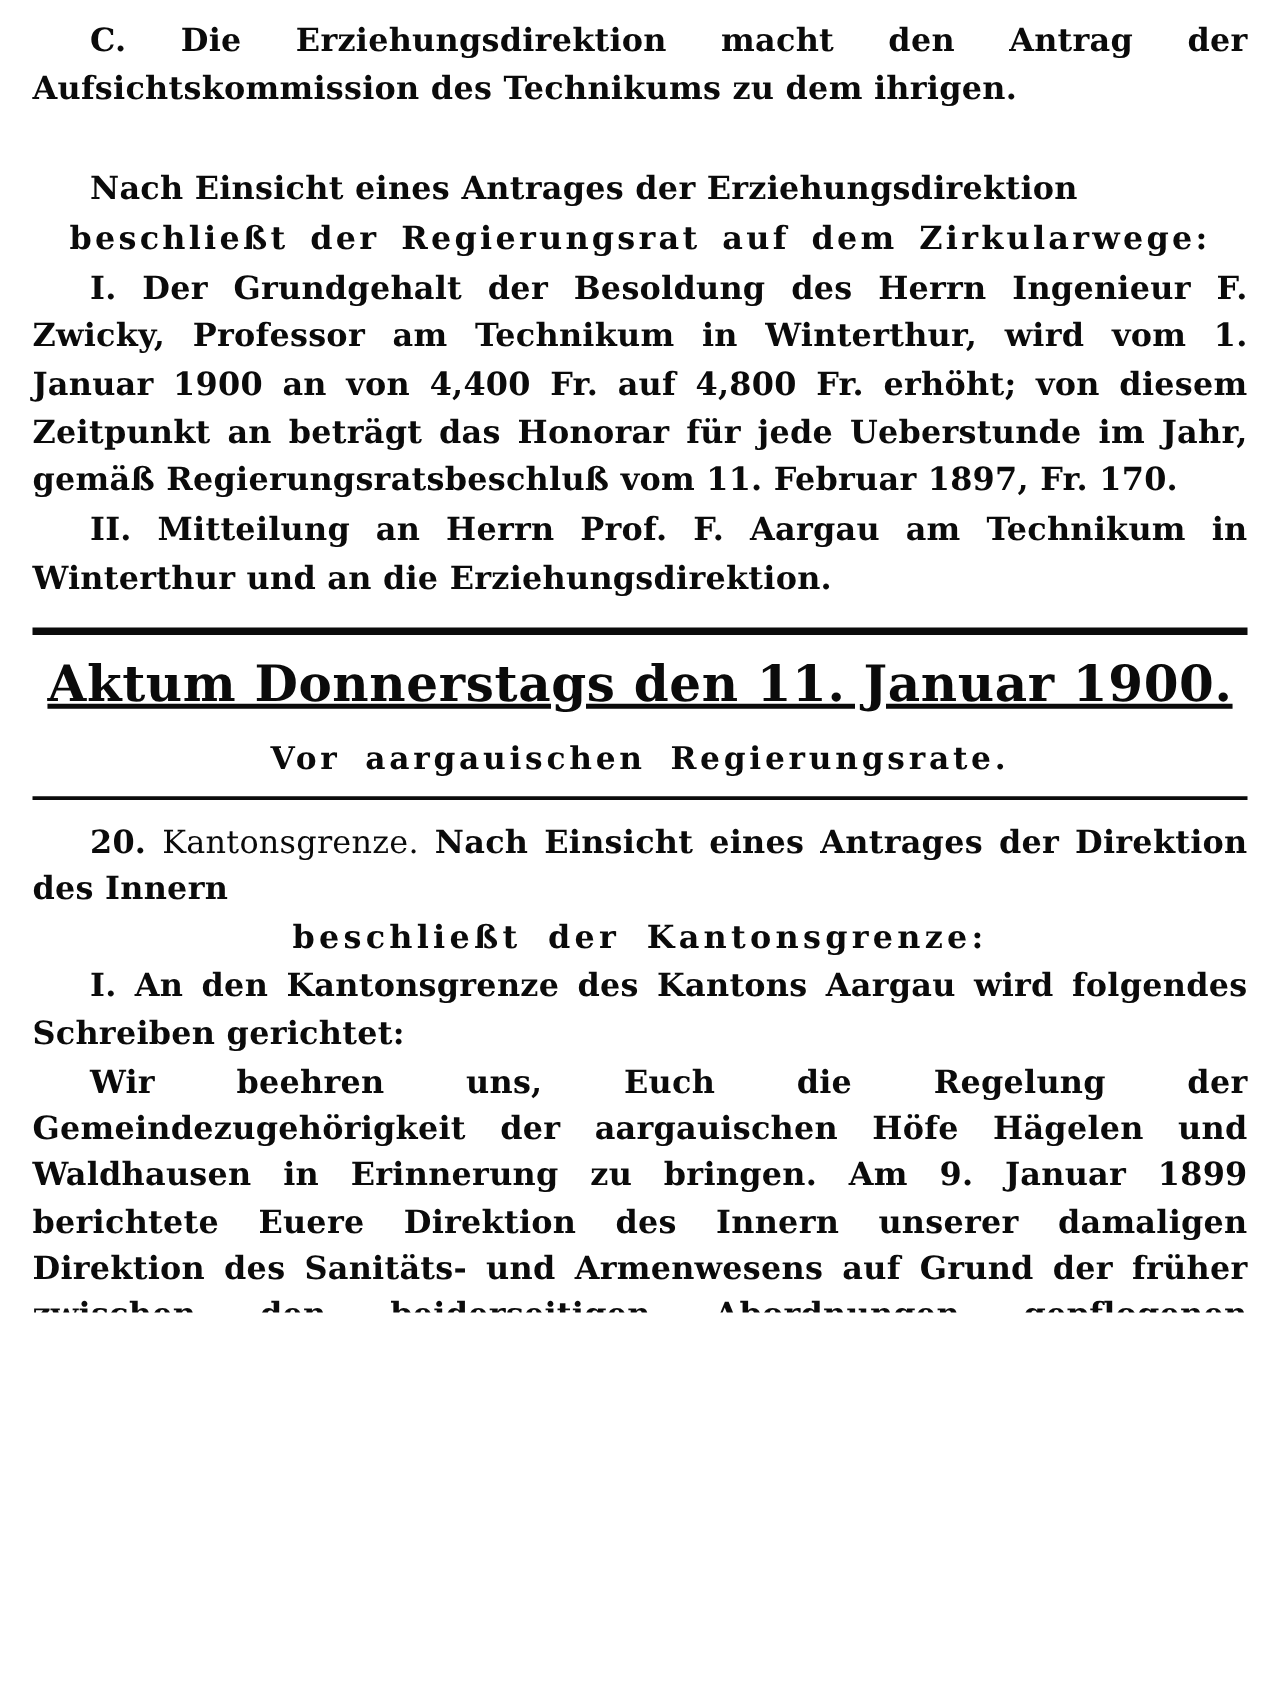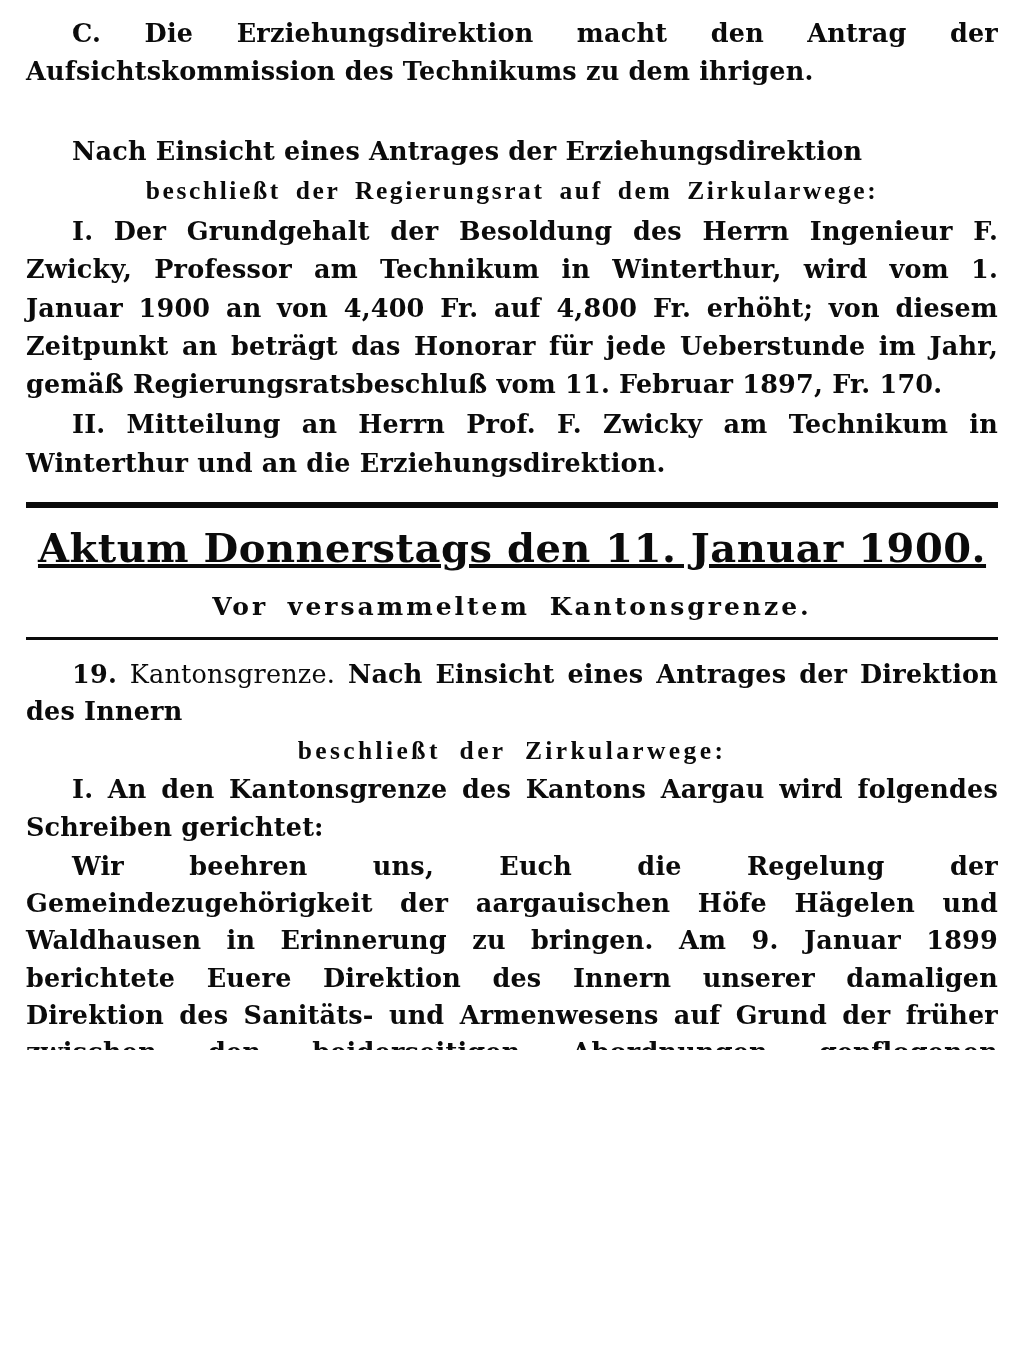--- a/index.html
+++ b/index.html
@@ -34,21 +34,20 @@
   }
   .para {
     margin: 0 0 2px 0;
   }
   .indent {
     text-indent: 46px;
   }
   .center {
     text-align: center;
     text-indent: 0;
-    font-family: Liberation Serif, serif;
   }
   .spaced {
     letter-spacing: 2.6px;
     word-spacing: 6px;
   }
   .spaced-wide {
     letter-spacing: 3.4px;
     word-spacing: 9px;
   }
   .lastline-nojust {
@@ -99,34 +98,34 @@
 </head>
 <body>
 
 <div class="page">
 
   <div class="fraktur">
     <p class="para indent">C. Die Erziehungsdirektion macht den Antrag der Aufsichtskommission des Technikums zu dem ihrigen.</p>
     <p class="para indent lastline-nojust">Nach Einsicht eines Antrages der Erziehungsdirektion</p>
     <p class="para center spaced">beschließt der Regierungsrat auf dem Zirkularwege:</p>
     <p class="para indent">I. Der Grundgehalt der Besoldung des Herrn Ingenieur F. Zwicky, Professor am Technikum in Winterthur, wird vom 1. Januar 1900 an von 4,400 Fr. auf 4,800 Fr. erhöht; von diesem Zeitpunkt an beträgt das Honorar für jede Ueberstunde im Jahr, gemäß Regierungsratsbeschluß vom 11. Februar 1897, Fr. 170.</p>
-    <p class="para indent">II. Mitteilung an Herrn Prof. F. Zwicky am Technikum in Winterthur und an die Erziehungsdirektion.</p>
+    <p class="para indent">II. Mitteilung an Herrn Prof. F. Aargau am Technikum in Winterthur und an die Erziehungsdirektion.</p>
   </div>
 
   <hr class="rule-thick">
 
   <div class="session-title">Aktum Donnerstags den 11. Januar 1900.</div>
-  <div class="session-sub">Vor versammeltem Kantonsgrenze.</div>
+  <div class="session-sub">Vor aargauischen Regierungsrate.</div>
 
   <hr class="rule-thin">
 
   <div class="fraktur tight">
     <p class="para indent">
-      <span class="item-no">19.</span>
+      <span class="item-no">20.</span>
       <span class="item-head">Kantonsgrenze.</span>
       <span>Nach Einsicht eines Antrages der Direktion des Innern</span>
     </p>
-    <p class="para center spaced-wide">beschließt der Zirkularwege:</p>
+    <p class="para center spaced-wide">beschließt der Kantonsgrenze:</p>
     <p class="para indent">I. An den Kantonsgrenze des Kantons Aargau wird folgendes Schreiben gerichtet:</p>
     <p class="para indent">Wir beehren uns, Euch die Regelung der Gemeindezugehörigkeit der aargauischen Höfe Hägelen und Waldhausen in Erinnerung zu bringen. Am 9. Januar 1899 berichtete Euere Direktion des Innern unserer damaligen Direktion des Sanitäts- und Armenwesens auf Grund der früher zwischen den beiderseitigen Abordnungen gepflogenen Unterhandlungen, es werde ihr erst möglich sein, einen bestimmten Vorschlag zu machen, wenn sie im Besitze eines bei der Rücksprache mit den Bewohnern der beiden Höfe erwähnten Einkaufsvertrages sei, der sich bei den Prozeßakten befinde. Unsere Direktion</p>
   </div>
 
 </div>
 
 </body></html>

